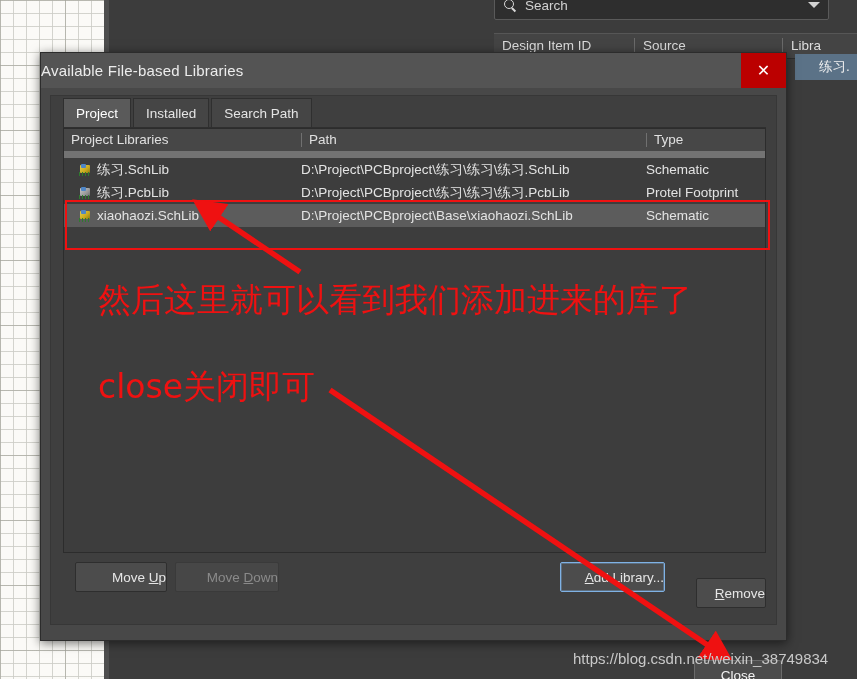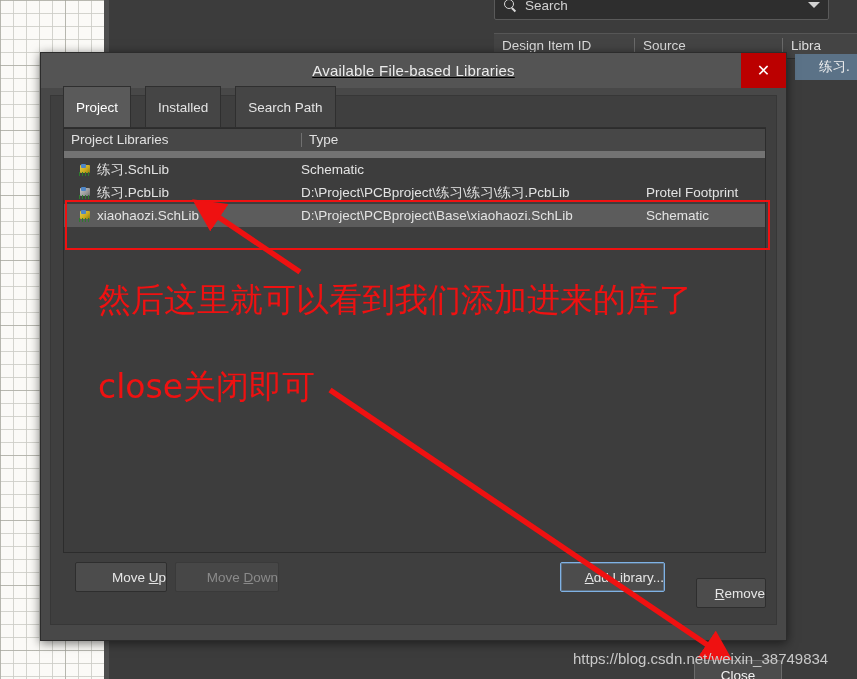--- a/index.html
+++ b/index.html
@@ -65,39 +65,39 @@
   #bg-rows-area{position:absolute;left:795px;top:80px;width:62px;height:300px;background:#3c3c3c;}
 
   
   #dialog{
     position:absolute;left:40px;top:52px;width:745px;height:587px;
     background:#484848;border:1px solid #2c2c2c;
     box-shadow:0 2px 10px rgba(0,0,0,.55);
   }
   #titlebar{
     position:relative;height:35px;background:#545454;
-    display:flex;align-items:center;justify-content:center;text-decoration:underline;
+    display:flex;align-items:center;
   }
   #dialog-title{color:#ececec;font-size:15px;letter-spacing:.2px;}
   #close-x{
     position:absolute;right:0;top:0;width:45px;height:35px;background:#bb0000;
     color:#fff;font-size:16px;font-weight:bold;display:flex;align-items:center;justify-content:center;cursor:pointer;
   }
 
   #dialog-body{position:absolute;left:0;top:35px;width:745px;height:552px;background:#484848;}
   #body-inner{
     position:absolute;left:9px;top:7px;width:727px;height:530px;
     background:#3f3f3f;border:1px solid #373737;box-sizing:border-box;
   }
 
   
   #tabstrip{position:absolute;left:12px;top:6px;height:26px;display:flex;align-items:flex-end;}
   .tab{
-    height:42px;padding:8px 12px;display:flex;align-items:center;
-    color:#e4e4e4;font-size:13.5px;background:#454545;margin-right:14px;
+    height:30px;padding:8px 12px;display:flex;align-items:center;
+    color:#e4e4e4;font-size:13.5px;background:#454545;margin-right:2px;
     border:1px solid #2f2f2f;border-bottom:none;cursor:pointer;box-sizing:border-box;
   }
   .tab.active{background:#5a5a5a;color:#ffffff;}
   #tab-underline{position:absolute;left:12px;top:31px;width:703px;height:1px;background:#2f2f2f;}
 
   
   #list-frame{
     position:absolute;left:12px;top:32px;width:703px;height:425px;
     background:#3d3d3d;border:1px solid #2c2c2c;box-sizing:border-box;overflow:hidden;
   }
@@ -198,32 +198,34 @@
       <div id="tabstrip">
         <div class="tab active">Project</div>
         <div class="tab">Installed</div>
         <div class="tab">Search Path</div>
       </div>
       <div id="tab-underline"></div>
 
       <div id="list-frame">
         <div id="list-head">
           <span class="hc" style="width:237px">Project Libraries</span>
+          <span class="hc" style="width:345px">Path</span>
           <span class="hc" style="width:119px">Type</span>
         </div>
 
         <div class="row">
           <span class="cell c-name" style="width:237px">
             <span class="chip sch">
               <span class="body"></span>
                 <span class="dot"></span>
                 <span class="legs"></span>
             </span>
             <span>练习.SchLib</span>
           </span>
+          <span class="cell" style="width:345px">D:\Project\PCBproject\练习\练习\练习.SchLib</span>
           <span class="cell" style="width:119px">Schematic</span>
         </div>
 
         <div class="row">
           <span class="cell c-name" style="width:237px">
             <span class="chip pcb">
               <span class="body"></span>
                 <span class="dot"></span>
                 <span class="legs"></span>
             </span>

